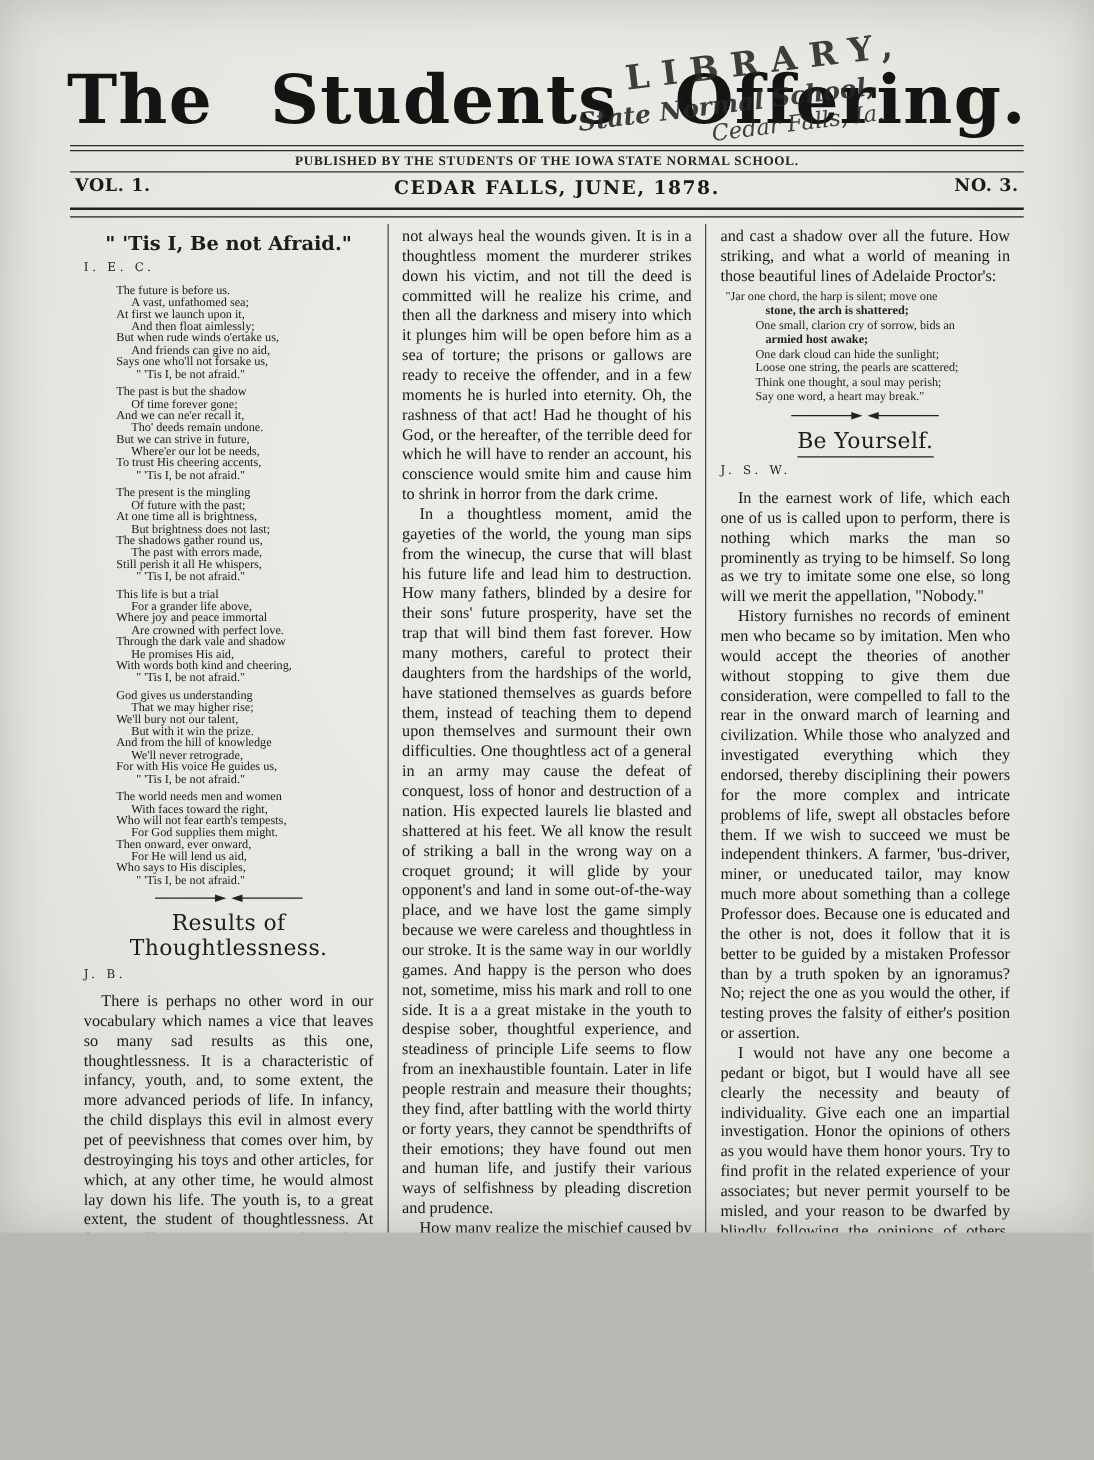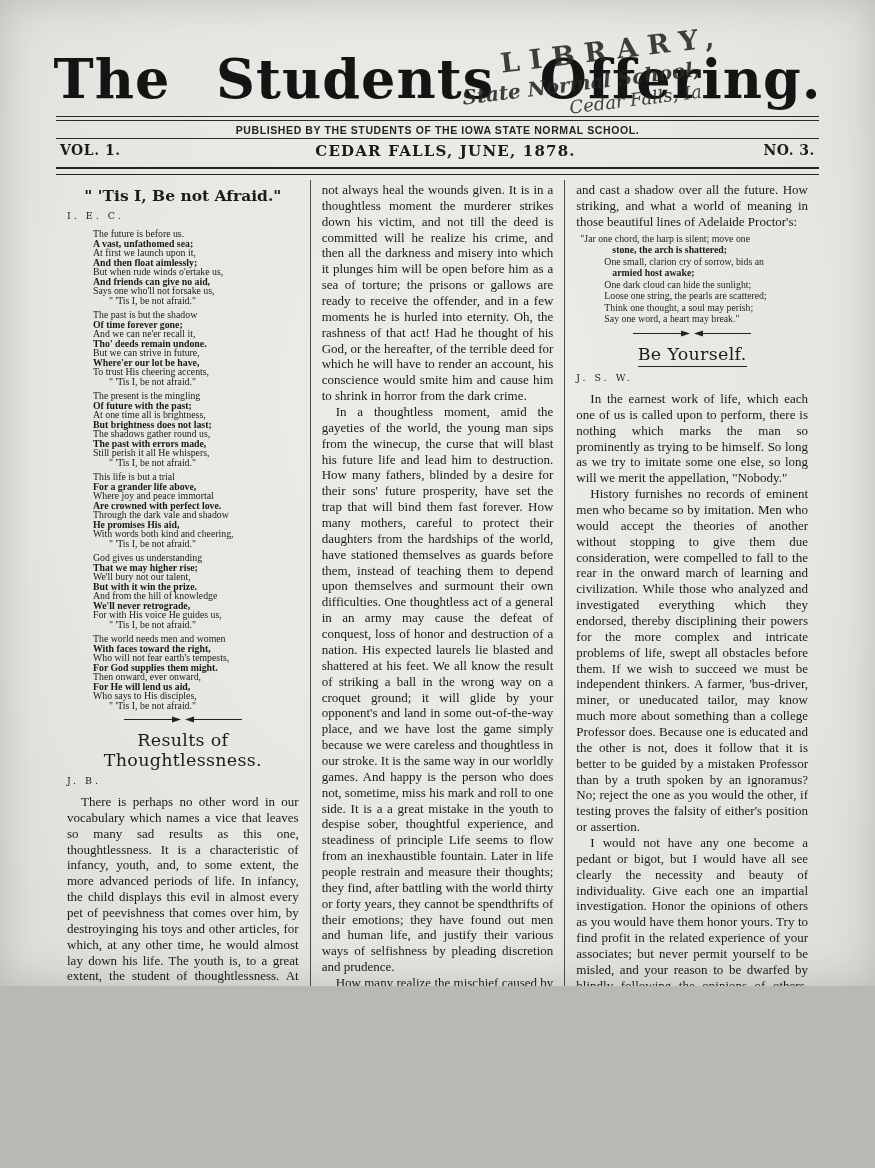--- a/index.html
+++ b/index.html
@@ -21,40 +21,40 @@
     position:absolute;left:430px;top:34px;width:370px;text-align:center;
     transform:rotate(-7deg);color:#262626;opacity:.88;pointer-events:none;
     font-family:"DejaVu Serif",serif;
   }
   .stamp-l1{font-size:27px;font-weight:bold;letter-spacing:10px;}
   .stamp-l2{font-size:20px;font-style:italic;font-weight:bold;margin:2px 70px 0 0;}
   .stamp-l3{font-size:18px;font-style:italic;margin:0 0 0 40px;}
   .rule-wrap{margin:0 56px;}
   .rule-double{height:3px;border-top:1px solid #2a2a2a;border-bottom:1px solid #2a2a2a;margin-top:10px;}
   .publisher{
-    text-align:center;font-family:Liberation Sans, sans-serif;font-weight:bold;
+    text-align:center;font-family:Liberation Serif, serif;font-weight:bold;
     font-size:10.5px;letter-spacing:.6px;padding:3px 0 2px 0;color:#222;
   }
   .rule-single{border-top:1px solid #2a2a2a;height:0;}
   .dateline{position:relative;height:24px;padding:2px 4px 0 4px;font-family:"DejaVu Serif",serif;color:#1a1a1a;}
   .vol{position:absolute;left:4px;top:3px;font-size:14px;font-weight:bold;letter-spacing:.5px;}
   .issue-date{position:absolute;left:16px;right:0;top:3px;text-align:center;font-size:15px;font-weight:bold;letter-spacing:1.2px;}
   .num{position:absolute;right:4px;top:3px;font-size:14px;font-weight:bold;letter-spacing:.5px;}
   .rule-thick{height:5px;border-top:2.5px solid #222;border-bottom:1px solid #222;margin-top:2px;}
   
   .columns{display:flex;margin:5px 56px 0 56px;height:966px;overflow:hidden;}
   .col{flex:1 1 0;overflow:hidden;padding:2px 11px 0 11px;}
   .col.mid{border-left:1px solid #4a4a46;border-right:1px solid #4a4a46;}
   
   .poem-title{font-family:"DejaVu Serif",serif;font-weight:bold;font-size:15.5px;text-align:center;margin:4px 0 2px 0;}
   .byline{font-family:"DejaVu Serif",serif;font-size:9.5px;letter-spacing:3px;text-align:left;margin:5px 0 8px 0;color:#222;}
   .poem{font-size:9.8px;line-height:.97;margin-left:26px;color:#191919;}
   .stanza{margin-bottom:5px;}
   .poem-line{white-space:nowrap;}
-  .poem-line.ind{font-weight:bold;}
+  .poem-line.ind{margin-left:12px;}
   .poem-line.refrain{margin-left:16px;}
   
   .ornament{display:block;margin:4px auto 2px auto;width:130px;height:9px;}
   
   .article-title{font-family:"DejaVu Serif",serif;font-weight:normal;font-size:17.5px;text-align:center;margin:6px 0 0 0;letter-spacing:.3px;}
   .article-title .underlined{display:inline-block;border-bottom:1.5px solid #222;padding-bottom:2px;}
   .bodytext{font-size:13px;line-height:1.22;text-align:justify;color:#191919;}
   .bodytext p{margin:0;text-indent:14px;}
   .bodytext p.flush{text-indent:0;}
   
@@ -105,21 +105,21 @@
             <div class="poem-line ind">And friends can give no aid,</div>
             <div class="poem-line">Says one who'll not forsake us,</div>
             <div class="poem-line refrain">" 'Tis I, be not afraid."</div>
           </div>
           <div class="stanza">
             <div class="poem-line">The past is but the shadow</div>
             <div class="poem-line ind">Of time forever gone;</div>
             <div class="poem-line">And we can ne'er recall it,</div>
             <div class="poem-line ind">Tho' deeds remain undone.</div>
             <div class="poem-line">But we can strive in future,</div>
-            <div class="poem-line ind">Where'er our lot be have,</div>
+            <div class="poem-line ind">Where'er our lot be needs,</div>
             <div class="poem-line">To trust His cheering accents,</div>
             <div class="poem-line refrain">" 'Tis I, be not afraid."</div>
           </div>
           <div class="stanza">
             <div class="poem-line">The present is the mingling</div>
             <div class="poem-line ind">Of future with the past;</div>
             <div class="poem-line">At one time all is brightness,</div>
             <div class="poem-line ind">But brightness does not last;</div>
             <div class="poem-line">The shadows gather round us,</div>
             <div class="poem-line ind">The past with errors made,</div>

